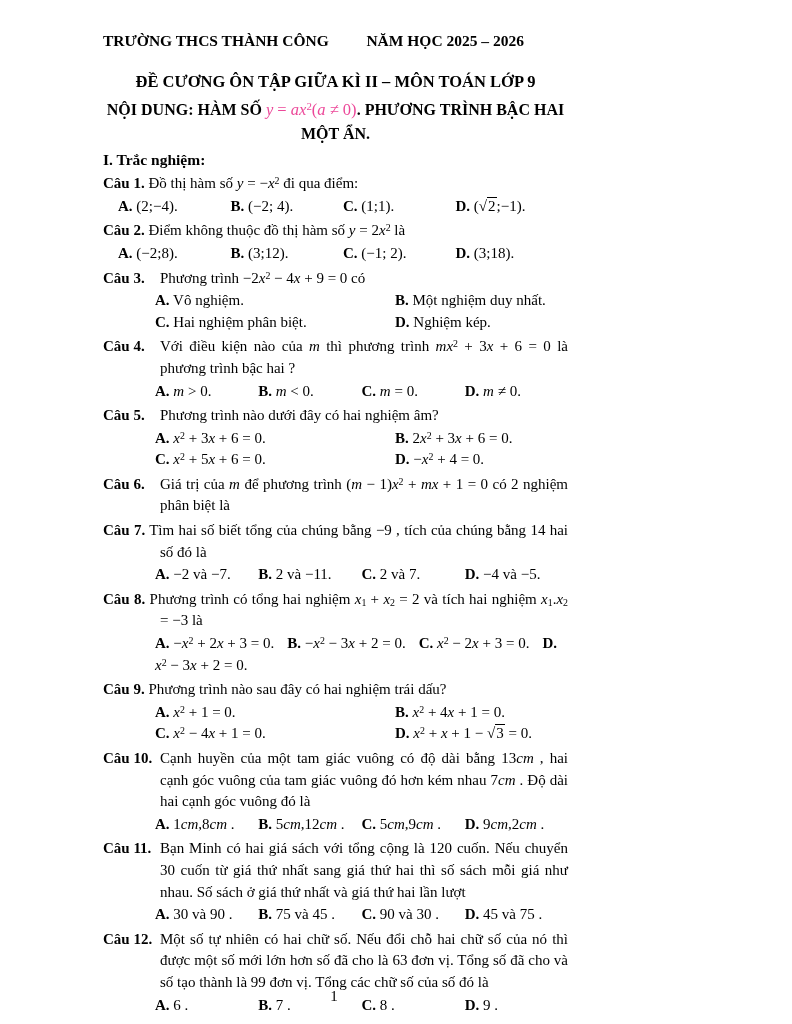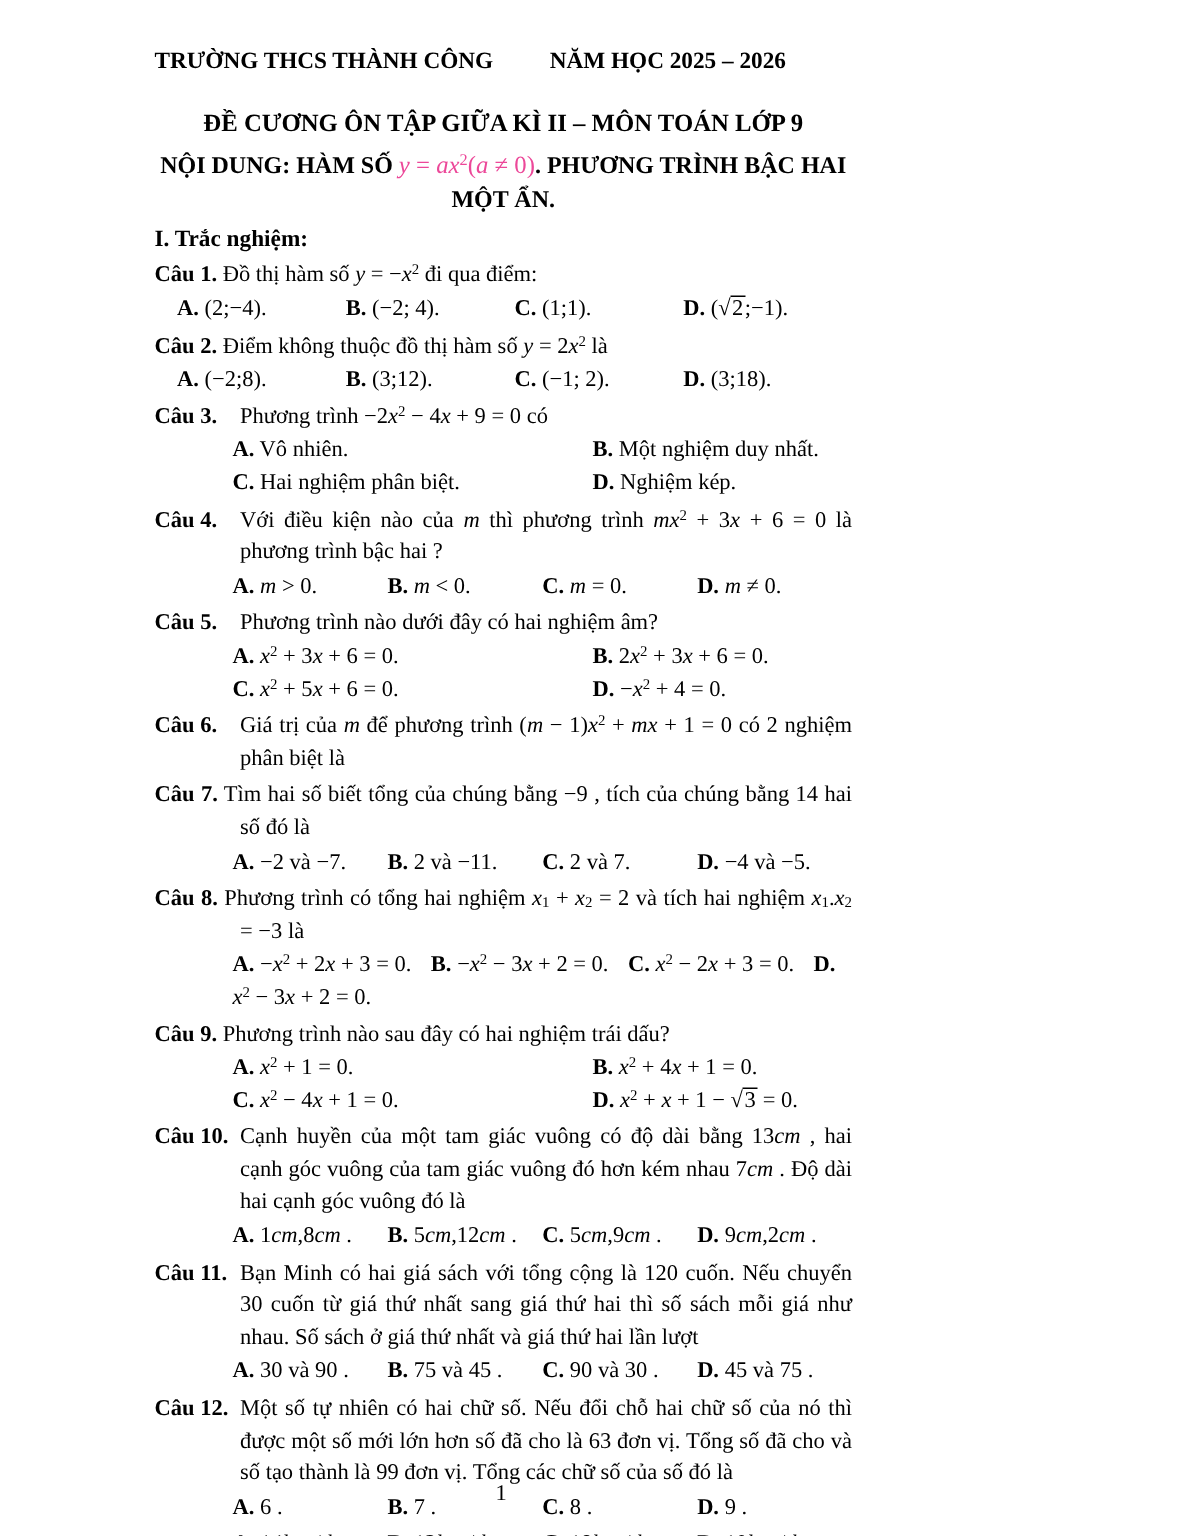--- a/index.html
+++ b/index.html
@@ -64,21 +64,21 @@
         <div class="opts row4 small">
           <span class="opt"><b>A.</b> <span class="eq">(−2;8).</span></span>
           <span class="opt"><b>B.</b> <span class="eq">(3;12).</span></span>
           <span class="opt"><b>C.</b> <span class="eq">(−1; 2).</span></span>
           <span class="opt"><b>D.</b> <span class="eq">(3;18).</span></span>
         </div>
       </div>
       <div class="q">
         <p class="stem"><b class="qlabel tab">Câu 3.</b>Phương trình −2<i class="mv">x</i><sup>2</sup> − 4<i class="mv">x</i> + 9 = 0 có</p>
         <div class="opts grid2">
-          <span class="opt"><b>A.</b> <span class="eq">Vô nhiên.</span></span>
+          <span class="opt"><b>A.</b> <span class="eq">Vô nghiệm.</span></span>
           <span class="opt"><b>B.</b> <span class="eq">Một nghiệm duy nhất.</span></span>
           <span class="opt"><b>C.</b> <span class="eq">Hai nghiệm phân biệt.</span></span>
           <span class="opt"><b>D.</b> <span class="eq">Nghiệm kép.</span></span>
         </div>
       </div>
       <div class="q">
         <p class="stem"><b class="qlabel tab">Câu 4.</b>Với điều kiện nào của <i class="mv">m</i> thì phương trình <i class="mv">mx</i><sup>2</sup> + 3<i class="mv">x</i> + 6 = 0 là phương trình bậc hai ?</p>
         <div class="opts row4">
           <span class="opt"><b>A.</b> <span class="eq"><i class="mv">m</i> &gt; 0.</span></span>
           <span class="opt"><b>B.</b> <span class="eq"><i class="mv">m</i> &lt; 0.</span></span>

